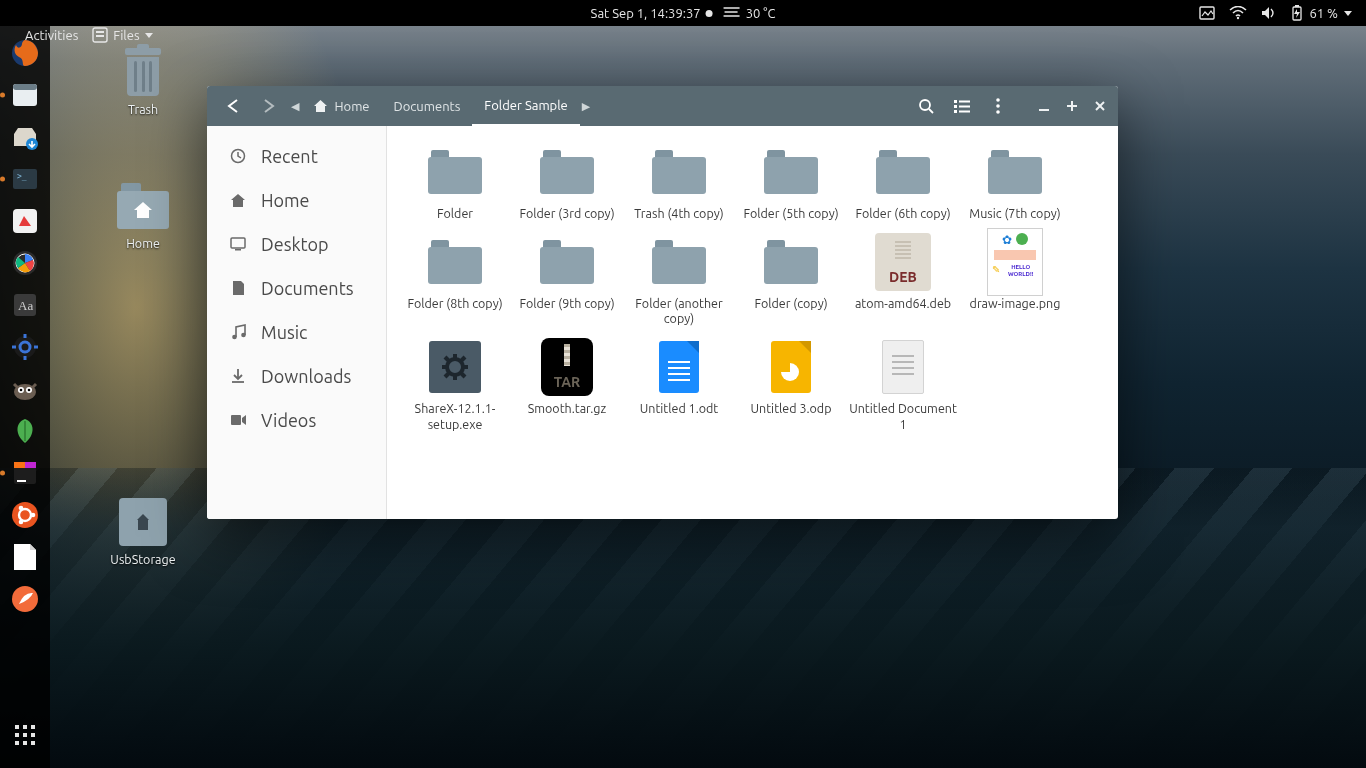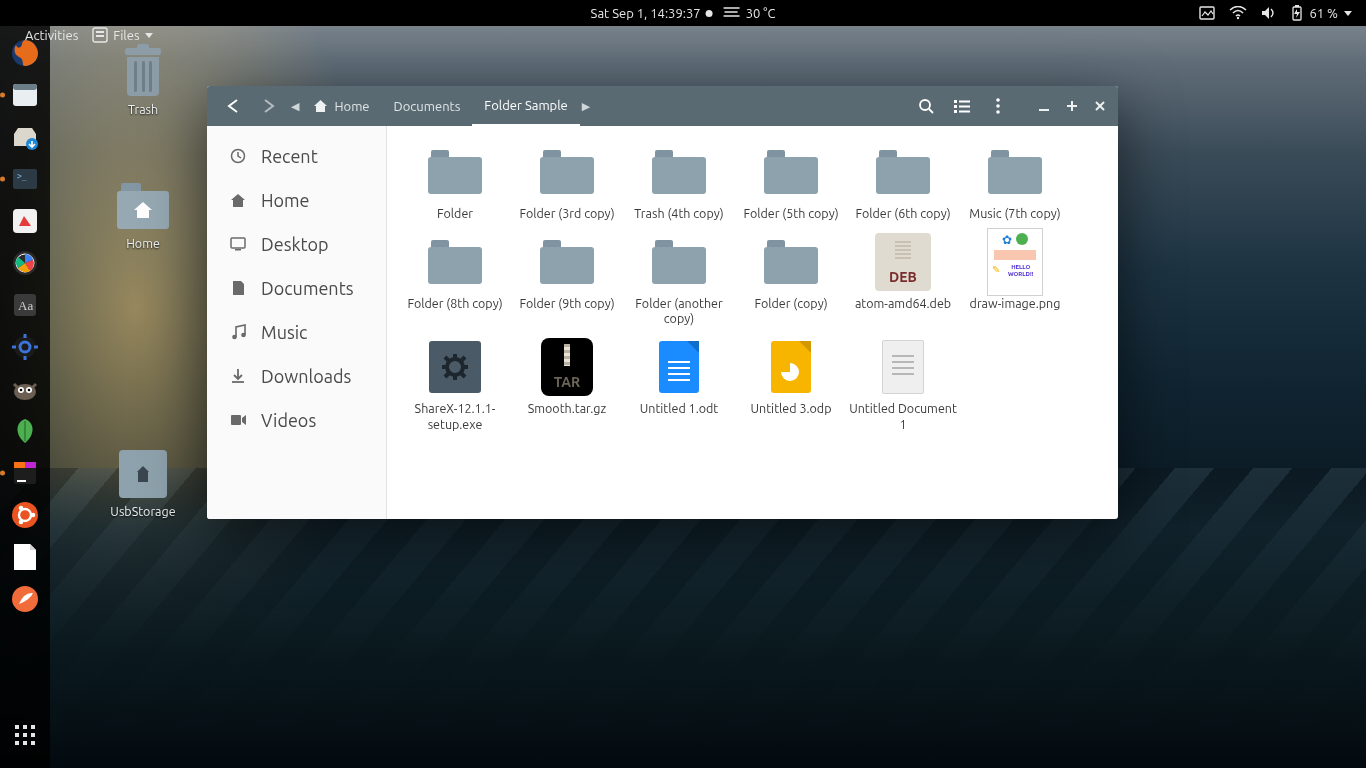--- a/index.html
+++ b/index.html
@@ -303,21 +303,21 @@
         <div class="tab"></div>
         <div class="body">
           <svg width="20" height="18" viewBox="0 0 20 18">
             <polygon points="10,1 19,9 16,9 16,17 4,17 4,9 1,9" fill="#fff"></polygon>
           </svg>
         </div>
       </div>
     </div>
   <span>Home</span>
 </div>
-<div class="dicon" style="left:98px;top:448px">
+<div class="dicon" style="left:98px;top:496px">
   <div class="shape">
       <div class="usb-ico">
         <svg width="22" height="22" viewBox="0 0 22 22">
           <polygon points="11,3 17,9 5,9" fill="#3a4750"></polygon>
           <rect x="6" y="9" width="10" height="10" fill="#3a4750"></rect>
         </svg>
       </div>
     </div>
   <span>UsbStorage</span>
 </div>

